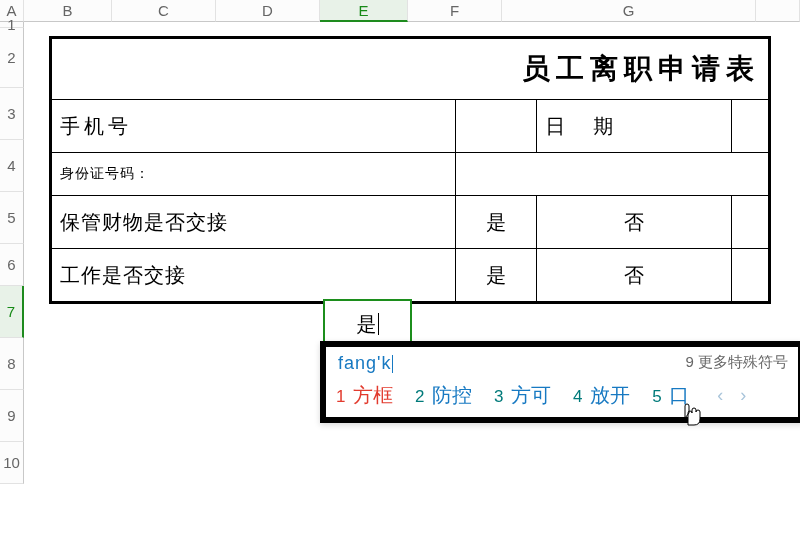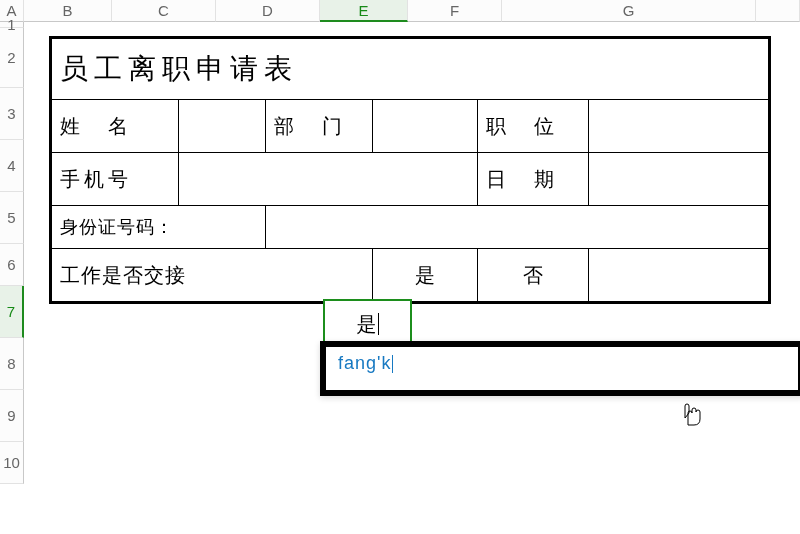--- a/index.html
+++ b/index.html
@@ -9,23 +9,23 @@
   .colhdr{flex:0 0 auto;height:22px;line-height:22px;text-align:center;color:#666;font-size:15px;border-right:1px solid #e2e2e2;border-bottom:1px solid #c8c8c8;background:#fcfcfc;box-sizing:border-box}
   .colhdr.active{background:#e8f2e8;color:#168a16;border-bottom:2px solid #1e8b1e}
   
   .rowhdrs{position:absolute;left:0;top:22px;width:24px}
   .rowhdr{width:24px;text-align:center;color:#666;font-size:15px;border-bottom:1px solid #e2e2e2;border-right:1px solid #c8c8c8;box-sizing:border-box;display:flex;align-items:center;justify-content:center;background:#fcfcfc}
   .rowhdr.active{background:#e8f2e8;color:#168a16;border-right:2px solid #1e8b1e}
   
   .form{position:absolute;left:49px;top:36px;width:718px;border:2px solid #000;background:#fff}
   .form table{border-collapse:collapse;width:100%}
   .form td{border:1px solid #000;padding:0 8px;height:52px;font-size:20px;letter-spacing:4px;vertical-align:middle}
-  .form .title td{height:60px;text-align:left;font-size:28px;font-weight:400;letter-spacing:6px}
+  .form .title td{height:60px;text-align:right;font-size:28px;font-weight:700;letter-spacing:6px}
   .form .lbl{text-align:left;white-space:nowrap}
-  .form .sm td{height:42px;font-size:18px}
+  .form .sm td{height:42px;font-size:14px}
   .form .yn{text-align:center;letter-spacing:0}
   .form .sig{letter-spacing:2px}
   
   .activecell{position:absolute;box-sizing:border-box;border:2px solid #1c8e1c;background:#fff;display:flex;align-items:center;justify-content:center;font-size:20px}
   .activecell .caret{display:inline-block;width:1px;height:22px;background:#000;margin-left:1px;vertical-align:middle}
   
   .ime{position:absolute;background:#fff;border:6px solid #000000;padding:4px 10px 8px 10px;font-size:18px;box-shadow:0 2px 6px rgba(0,0,0,.15)}
   .ime .inp{color:#1779c2;font-size:18px;letter-spacing:1px;margin:2px 0 8px 2px}
   .ime .inp .caret{display:inline-block;width:1px;height:18px;background:#1779c2;margin-left:1px;vertical-align:middle}
   .ime .more{position:absolute;right:10px;top:6px;color:#666;font-size:15px}
@@ -67,54 +67,61 @@
       <div class="rowhdr" style="height: 42px;">10</div>
     </div>
 
   <div class="form">
     <table>
       <tbody>
           <tr class="title">
             <td colspan="7">员工离职申请表</td>
           </tr>
       <tr>
-        <td class="lbl" style="width:110px">姓　名</td>
-        <td style="width:70px"></td>
-        <td class="lbl" style="width:90px">部　门</td>
-        <td style="width:88px"></td>
-        <td class="lbl" style="width:94px">职　位</td>
-        <td colspan="2"></td>
-      </tr>
-      <tr>
         <td class="lbl">手机号</td>
         <td colspan="3"></td>
         <td class="lbl">日　期</td>
         <td colspan="2"></td>
       </tr>
       <tr class="sm">
         <td class="lbl" colspan="2" style="letter-spacing:1px">身份证号码：</td>
         <td colspan="5"></td>
+      </tr>
+      <tr>
+        <td class="lbl" colspan="3" style="letter-spacing:1px">保管财物是否交接</td>
+        <td class="yn">是</td>
+        <td class="yn">否</td>
+        <td colspan="2"></td>
       </tr>
       <tr>
         <td class="lbl" colspan="3" style="letter-spacing:1px">工作是否交接</td>
         <td class="yn">是</td>
         <td class="yn">否</td>
         <td colspan="2"></td>
       </tr>
     </tbody>
       </table>
   </div>
 
   <div class="activecell" style="left:323px;top:299px;width:89px;height:50px">
     <span>是</span>
       <span class="caret"></span>
   </div>
 
   <div class="ime" style="left:320px;top:341px;width:452px">
     <div class="inp"><span>fang'k</span><span class="caret"></span></div>
+    <div class="more">9 更多特殊符号</div>
+    <div class="cands" id="cands">
+        <span class="cand first"><span class="num">1</span><span> 方框</span></span>
+        <span class="cand"><span class="num">2</span><span> 防控</span></span>
+        <span class="cand"><span class="num">3</span><span> 方可</span></span>
+        <span class="cand"><span class="num">4</span><span> 放开</span></span>
+        <span class="cand"><span class="num">5</span><span> 口</span></span>
+        <span class="pager">‹ ›</span>
+      </div>
   </div>
 
   <div class="cursor" style="left:682px;top:403px">
     <svg viewBox="0 0 20 24">
         <path d="M6 22 L6 10 Q6 8 8 8 Q10 8 10 10 L10 7 Q10 5 12 5 Q14 5 14 7 L14 9 Q14 7 16 7 Q18 7 18 9 L18 16 Q18 22 12 22 Z M7 10 L7 3 Q7 1 5 1 Q3 1 3 3 L3 15 Z" fill="#fff" stroke="#000" stroke-width="1"></path>
       </svg>
   </div>
 
 </div>
 

